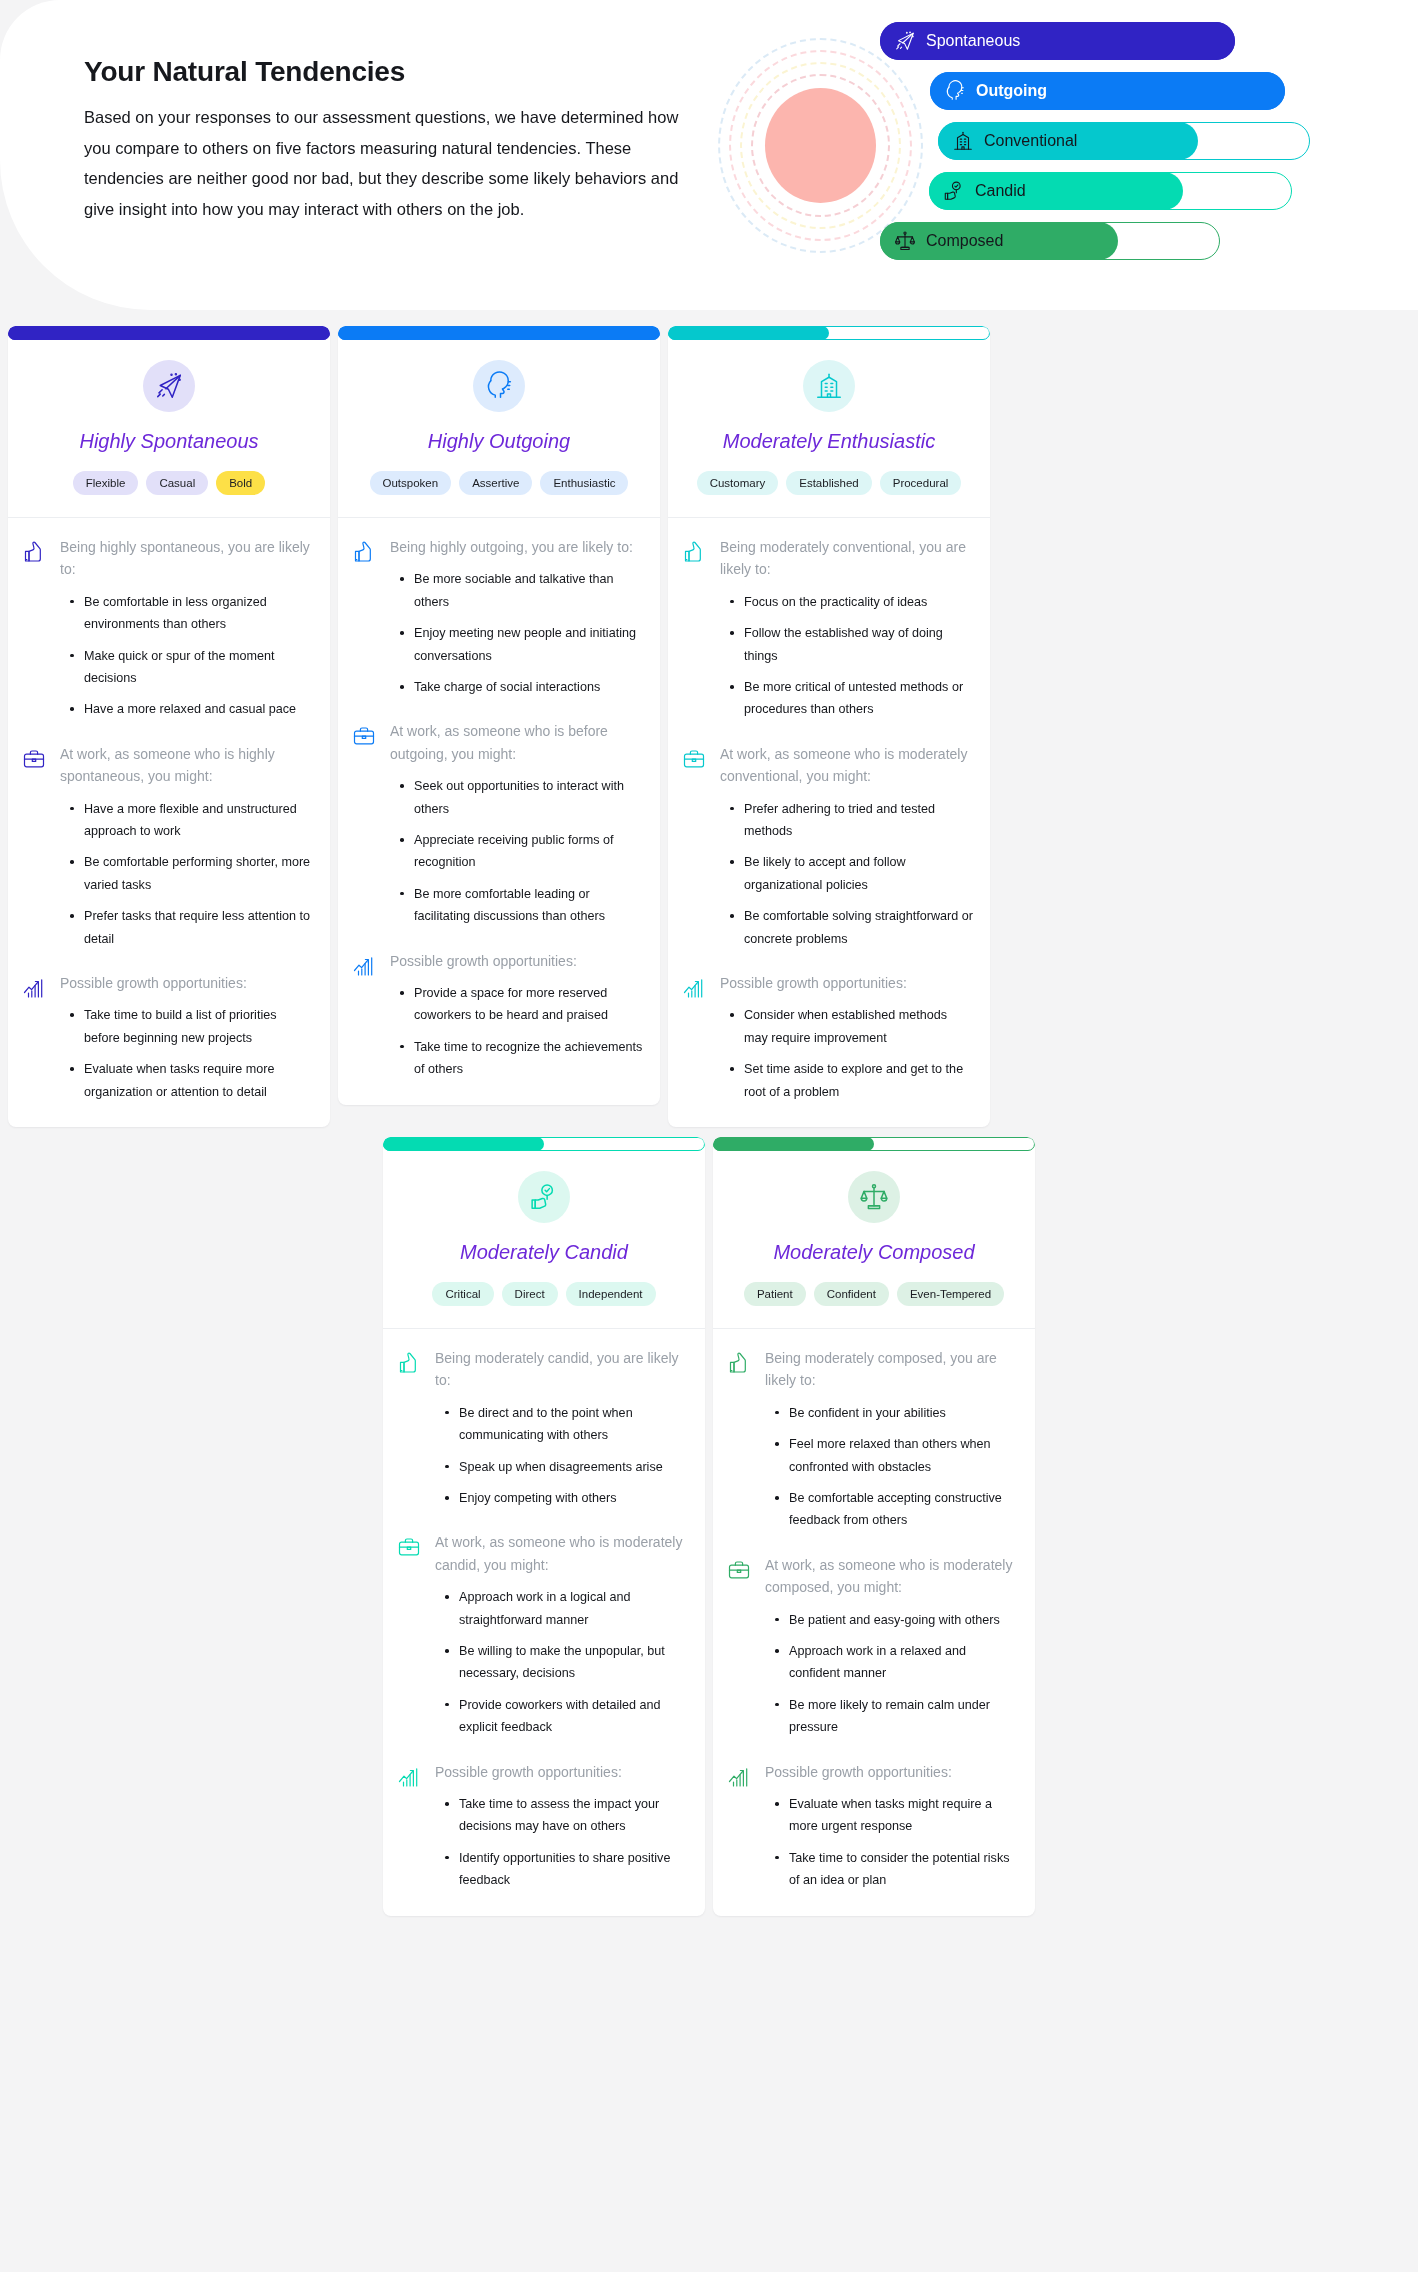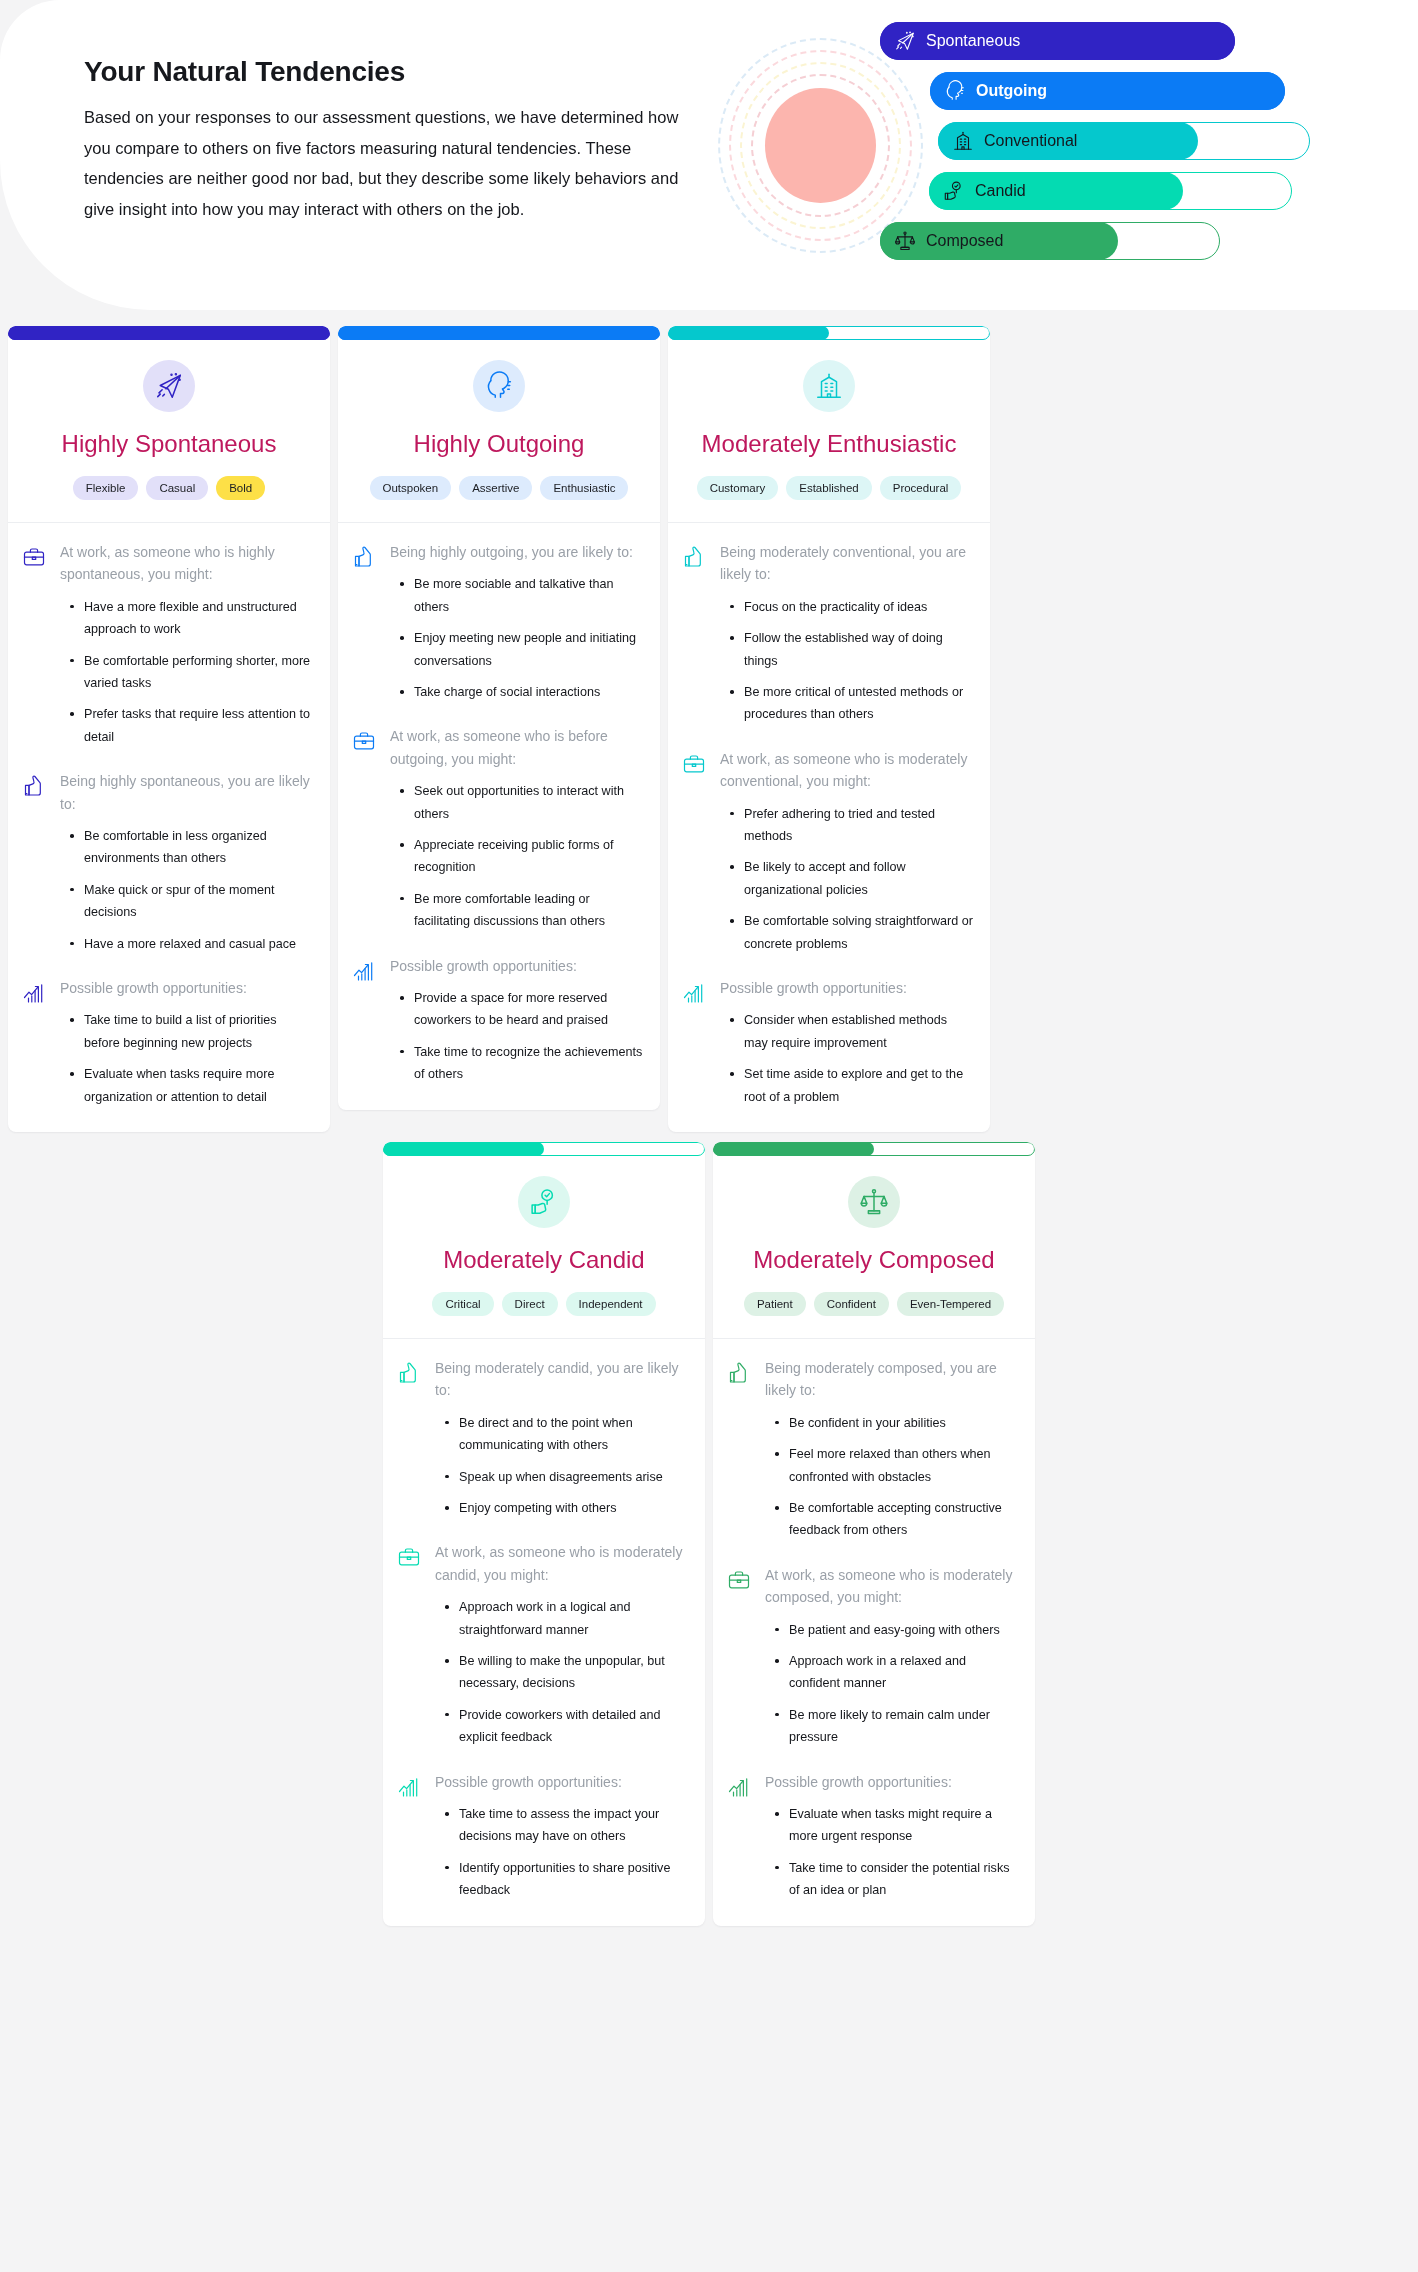--- a/index.html
+++ b/index.html
@@ -159,24 +159,25 @@
     text-align: center;
     border-bottom: 1px solid #eceef1;
   }
   .avatar {
     width: 52px; height: 52px;
     border-radius: 50%;
     margin: 0 auto 18px auto;
     display: flex; align-items: center; justify-content: center;
   }
   .card-title {
-    font-size: 24px;
-    color: #be185d;
+    font-size: 20px;
+    color: #6d28d9;
     margin-bottom: 18px;
     font-weight: normal;
+    font-style: italic;
   }
   .tags {
     display: flex; justify-content: center; gap: 8px; flex-wrap: wrap;
   }
   .tag {
     font-size: 11.5px;
     padding: 6px 13px;
     border-radius: 14px;
     color: #1b1d22;
     white-space: nowrap;
@@ -317,46 +318,46 @@
         <div class="card-title">Highly Spontaneous</div>
         <div class="tags">
           <span class="tag" style="background: rgb(226, 224, 249);">Flexible</span>
           <span class="tag" style="background: rgb(226, 224, 249);">Casual</span>
           <span class="tag" style="background: #fde047;">Bold</span>
         </div>
       </div>
       <div class="card-body">
         <div class="sect">
           <div class="sect-ico"><svg xmlns="http://www.w3.org/2000/svg" width="24" height="24" viewBox="0 0 24 24" fill="none" stroke="#3023C4" stroke-width="1.2" stroke-linecap="round" stroke-linejoin="round">
+              <path d="M7 21v-9.6l3.9-1.5a1.7 1.7 0 0 0 1-2.2L10.9 3.6a1.2 1.2 0 0 1 2-1.1l5 6.1a2 2 0 0 1 .4 1.3V19a2 2 0 0 1-2 2z"></path>
+              <path d="M3.5 11.4H7V21H3.5z"></path>
+              <path d="M4.2 19.6h.7"></path>
+            </svg></div>
+          <div class="sect-main">
+            <div class="sect-head">Being highly spontaneous, you are likely to:</div>
+            <ul class="items">
+              <li>Be comfortable in less organized environments than others</li>
+              <li>Make quick or spur of the moment decisions</li>
+              <li>Have a more relaxed and casual pace</li>
+            </ul>
+          </div>
+        </div>
+        <div class="sect">
+          <div class="sect-ico"><svg xmlns="http://www.w3.org/2000/svg" width="24" height="24" viewBox="0 0 24 24" fill="none" stroke="#3023C4" stroke-width="1.2" stroke-linecap="round" stroke-linejoin="round">
               <rect x="2.5" y="7.2" width="19" height="12.6" rx="2"></rect>
               <path d="M8.4 7.2V5.6a1.6 1.6 0 0 1 1.6-1.6h4a1.6 1.6 0 0 1 1.6 1.6v1.6"></path>
               <path d="M2.5 12.2h19"></path>
               <path d="M10.3 12.2h3.4v2.2h-3.4z"></path>
             </svg></div>
           <div class="sect-main">
             <div class="sect-head">At work, as someone who is highly spontaneous, you might:</div>
             <ul class="items">
               <li>Have a more flexible and unstructured approach to work</li>
               <li>Be comfortable performing shorter, more varied tasks</li>
               <li>Prefer tasks that require less attention to detail</li>
-            </ul>
-          </div>
-        </div>
-        <div class="sect">
-          <div class="sect-ico"><svg xmlns="http://www.w3.org/2000/svg" width="24" height="24" viewBox="0 0 24 24" fill="none" stroke="#3023C4" stroke-width="1.2" stroke-linecap="round" stroke-linejoin="round">
-              <path d="M7 21v-9.6l3.9-1.5a1.7 1.7 0 0 0 1-2.2L10.9 3.6a1.2 1.2 0 0 1 2-1.1l5 6.1a2 2 0 0 1 .4 1.3V19a2 2 0 0 1-2 2z"></path>
-              <path d="M3.5 11.4H7V21H3.5z"></path>
-              <path d="M4.2 19.6h.7"></path>
-            </svg></div>
-          <div class="sect-main">
-            <div class="sect-head">Being highly spontaneous, you are likely to:</div>
-            <ul class="items">
-              <li>Be comfortable in less organized environments than others</li>
-              <li>Make quick or spur of the moment decisions</li>
-              <li>Have a more relaxed and casual pace</li>
             </ul>
           </div>
         </div>
         <div class="sect">
           <div class="sect-ico"><svg xmlns="http://www.w3.org/2000/svg" width="24" height="24" viewBox="0 0 24 24" fill="none" stroke="#3023C4" stroke-width="1.2" stroke-linecap="round" stroke-linejoin="round">
               <path d="M2.5 16.5 7 11.2l2.6 2.4L16 5.8"></path>
               <path d="M13.4 5.5H16.3v2.8"></path>
               <path d="M9.8 21v-6.1M13.1 21V9.6M16.4 21V6.4M19.7 21V3.8M6.5 21v-3.9"></path>
             </svg></div>
           <div class="sect-main">

